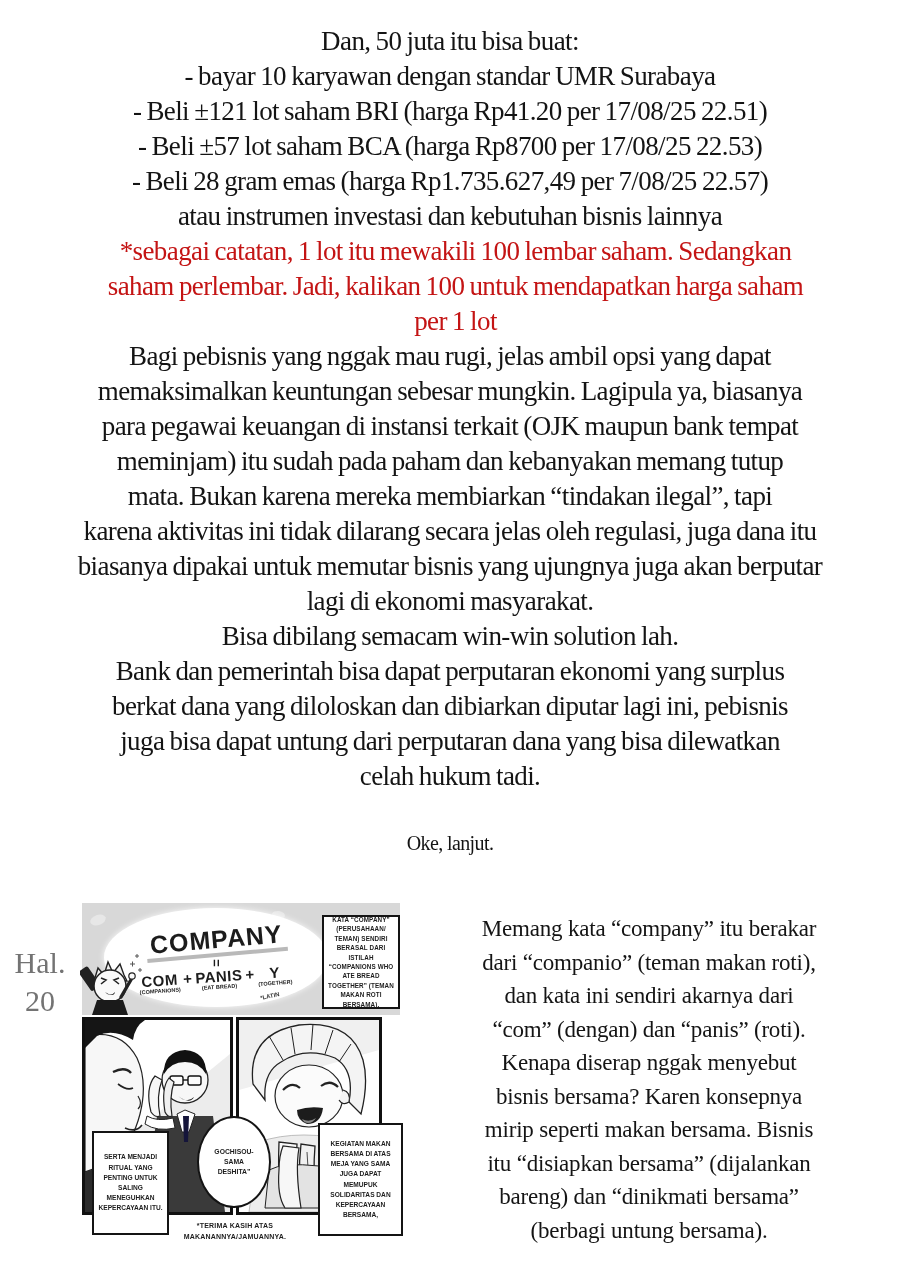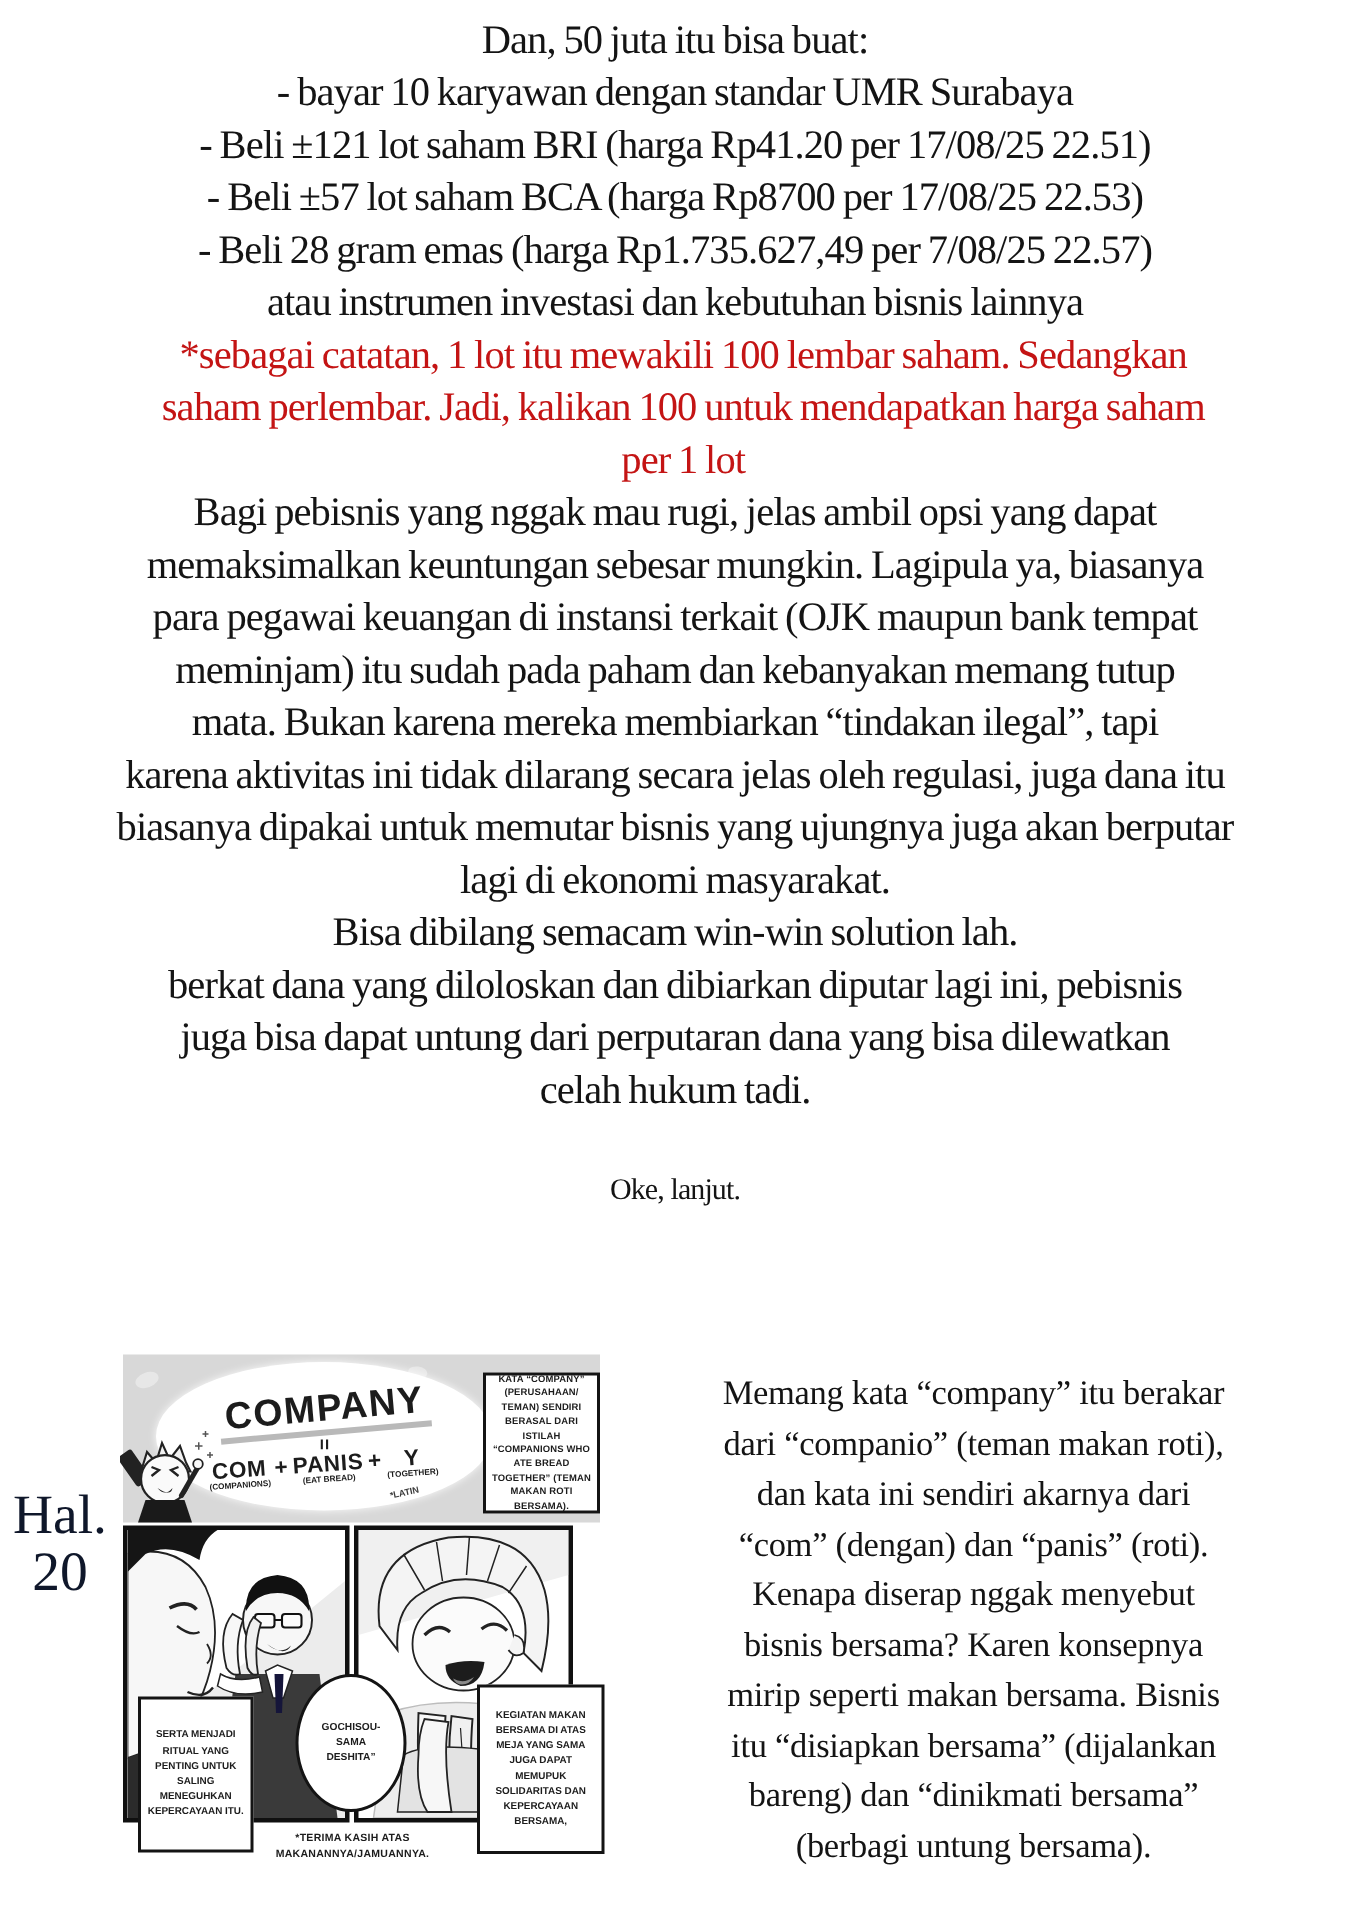--- a/index.html
+++ b/index.html
@@ -4,35 +4,35 @@
 <style>
   html,body{margin:0;padding:0;}
   body{
     width:900px;height:1280px;overflow:hidden;position:relative;
     background:#ffffff;
     font-family:"Liberation Serif","DejaVu Serif",serif;
     color:#141414;
   }
   
   .doc-text{
-    position:absolute;left:0;top:0;width:900px;padding-top:9px;
+    position:absolute;left:0;top:0;width:900px;padding-top:24px;
     text-align:center;
   }
   .doc-text .line{
     font-size:27px;line-height:35px;white-space:nowrap;
     letter-spacing:-0.6px;word-spacing:-1px;
   }
   .red-block .line{color:#c41414;margin-left:11px;}
   .transition-line{
     font-size:20px;line-height:35px;margin-top:32px;letter-spacing:-0.6px;
   }
   
   .page-label{
     position:absolute;left:8px;top:944px;width:64px;text-align:center;
-    font-size:37px;line-height:38px;color:#0f172a;margin-top:48px;
+    font-size:30px;line-height:38px;color:#737373;
   }
   .commentary{
     position:absolute;left:398px;top:912px;width:502px;text-align:center;
   }
   .commentary .line{
     font-size:23px;line-height:33.5px;white-space:nowrap;letter-spacing:-0.2px;
   }
   
   .manga{
     position:absolute;left:82px;top:903px;width:326px;height:348px;
@@ -125,20 +125,21 @@
   <div class="body-block">
       <div class="line">Bagi pebisnis yang nggak mau rugi, jelas ambil opsi yang dapat</div>
       <div class="line">memaksimalkan keuntungan sebesar mungkin. Lagipula ya, biasanya</div>
       <div class="line">para pegawai keuangan di instansi terkait (OJK maupun bank tempat</div>
       <div class="line">meminjam) itu sudah pada paham dan kebanyakan memang tutup</div>
       <div class="line">mata. Bukan karena mereka membiarkan “tindakan ilegal”, tapi</div>
       <div class="line">karena aktivitas ini tidak dilarang secara jelas oleh regulasi, juga dana itu</div>
       <div class="line">biasanya dipakai untuk memutar bisnis yang ujungnya juga akan berputar</div>
       <div class="line">lagi di ekonomi masyarakat.</div>
       <div class="line">Bisa dibilang semacam win-win solution lah.</div>
+      <div class="line">Bank dan pemerintah bisa dapat perputaran ekonomi yang surplus</div>
       <div class="line">berkat dana yang diloloskan dan dibiarkan diputar lagi ini, pebisnis</div>
       <div class="line">juga bisa dapat untung dari perputaran dana yang bisa dilewatkan</div>
       <div class="line">celah hukum tadi.</div>
     </div>
   <div class="transition-line">Oke, lanjut.</div>
 </div>
 
 <div class="page-label">
   <div>Hal.</div>
   <div>20</div>

